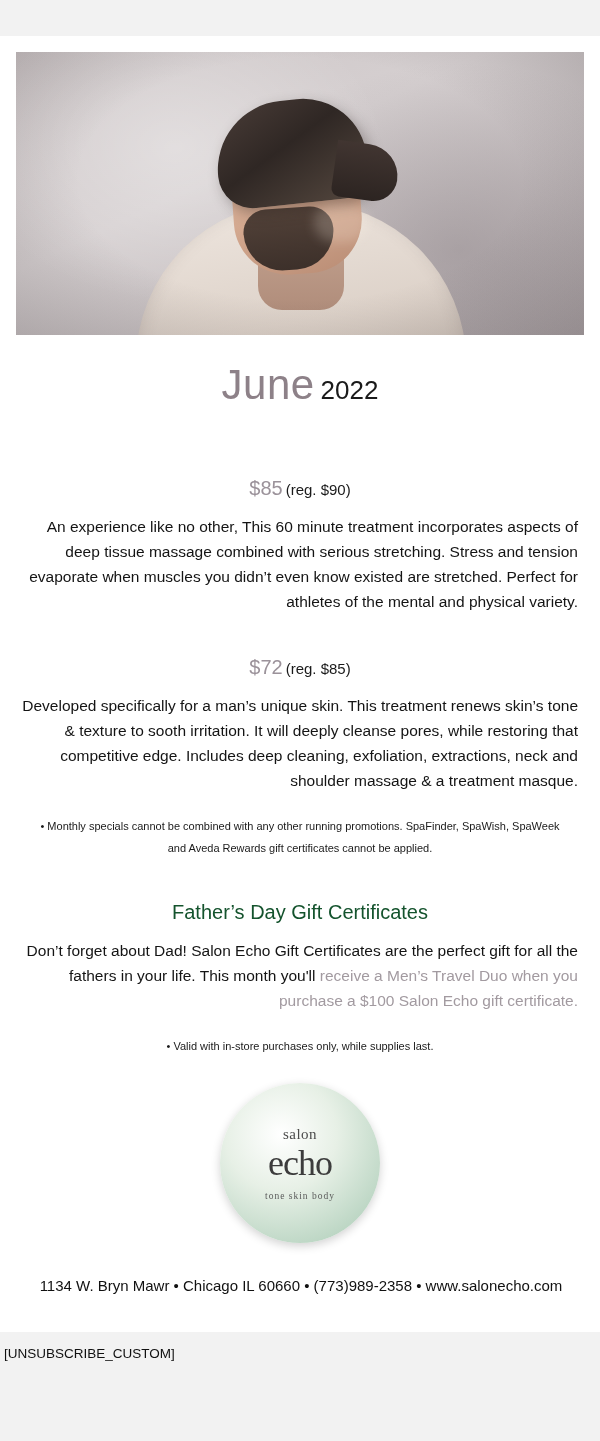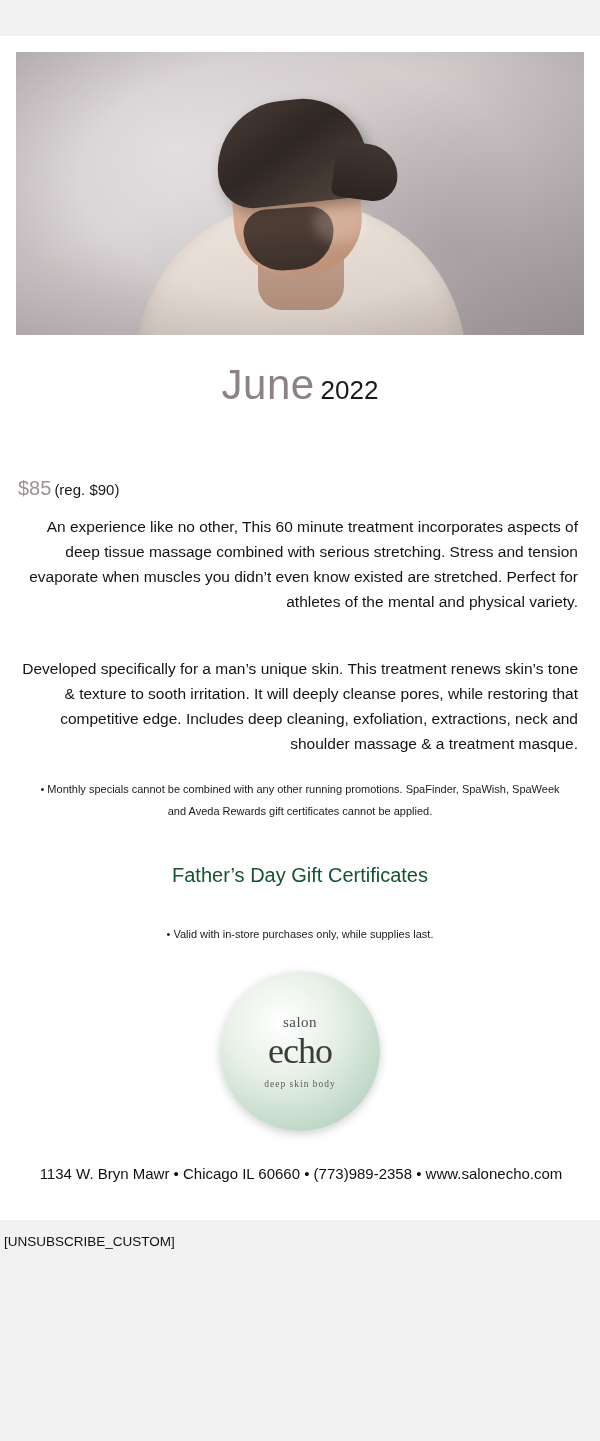--- a/index.html
+++ b/index.html
@@ -167,20 +167,21 @@
   .spacer-sm { height: 22px; }
 
   .offer-title {
     text-align: center;
     font-size: 21px;
     color: #9b929a;
     font-weight: 400;
     margin: 0 0 14px 0;
   }
   .price-line {
+    text-align: center;
     margin: 0 0 14px 0;
   }
   .price {
     font-size: 20px;
     color: #9b929a;
   }
   .price-reg {
     font-size: 15px;
     color: #1a1a1a;
     margin-left: 3px;
@@ -300,46 +301,50 @@
     <div class="section">
       <div class="price-line">
         <span class="price">$85</span><span class="price-reg">(reg. $90)</span>
       </div>
       <p class="body-copy">An experience like no other, This 60 minute treatment incorporates aspects of deep tissue massage combined with serious stretching. Stress and tension evaporate when muscles you didn’t even know existed are stretched. Perfect for athletes of the mental and physical variety.</p>
     </div>
 
     <div class="spacer-md"></div>
 
     <div class="section">
+      <div class="price-line">
+        <span class="price">$72</span><span class="price-reg">(reg. $85)</span>
+      </div>
       <p class="body-copy">Developed specifically for a man’s unique skin. This treatment renews skin’s tone &amp; texture to sooth irritation. It will deeply cleanse pores, while restoring that competitive edge. Includes deep cleaning, exfoliation, extractions, neck and shoulder massage &amp; a treatment masque.</p>
     </div>
 
     <div class="spacer-sm"></div>
 
     <div class="section">
       <p class="fineprint">• Monthly specials cannot be combined with any other running promotions. SpaFinder, SpaWish, SpaWeek and Aveda Rewards gift certificates cannot be applied.</p>
     </div>
 
     <div class="spacer-md"></div>
 
     <div class="section">
       <h2 class="gift-title">Father’s Day Gift Certificates</h2>
+      <p class="body-copy"><span>Don’t forget about Dad! Salon Echo Gift Certificates are the perfect gift for all the fathers in your life. This month you'll </span><span class="muted-inline">receive a Men’s Travel Duo when you purchase a $100 Salon Echo gift certificate.</span></p>
     </div>
 
     <div class="spacer-sm"></div>
 
     <div class="section">
       <p class="fineprint">• Valid with in-store purchases only, while supplies last.</p>
     </div>
 
     <div class="logo-wrap">
       <div class="logo">
         <div class="salon">salon</div>
         <div class="echo">echo</div>
-        <div class="tagline">deep  skin  body</div>
+        <div class="tagline">tone  skin  body</div>
       </div>
     </div>
 
     <div class="footer-address">1134 W. Bryn Mawr • Chicago IL 60660 • (773)989-2358 • www.salonecho.com</div>
 
   </div>
 
   <div class="unsubscribe-bar">[UNSUBSCRIBE_CUSTOM]</div>
 
 </div>

